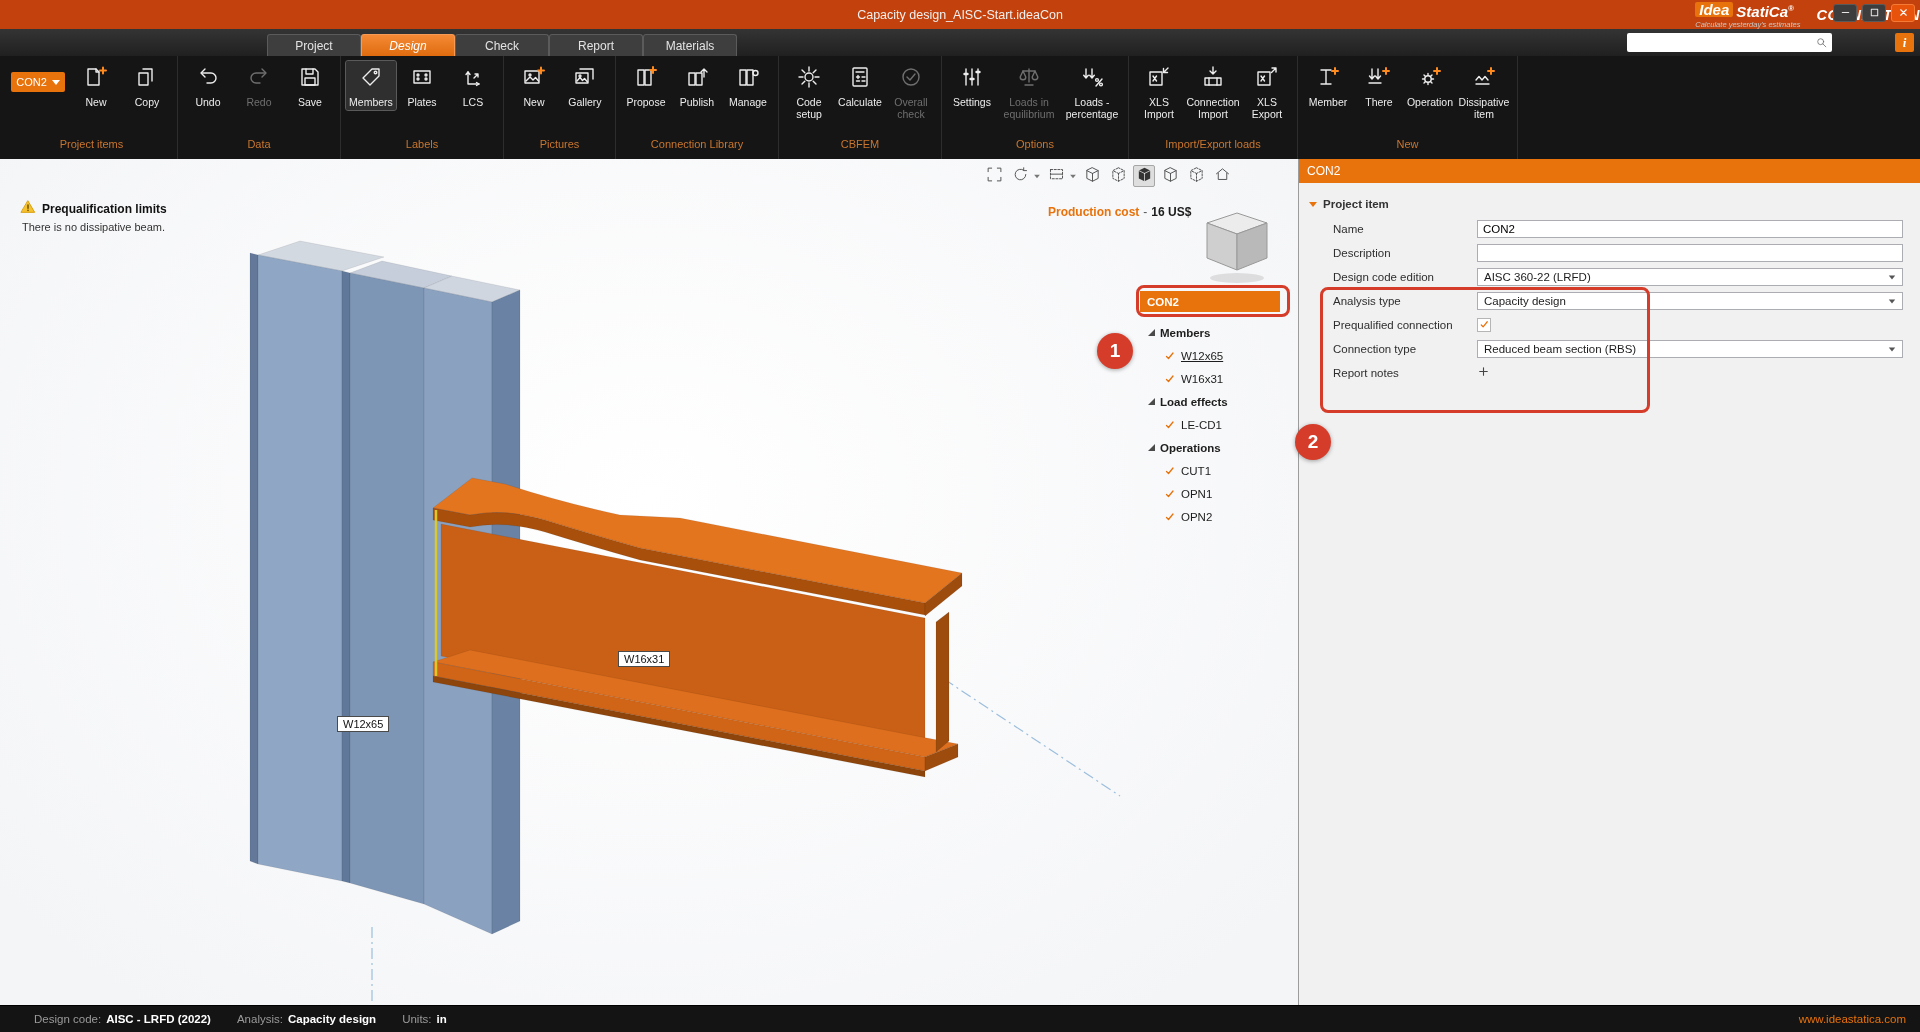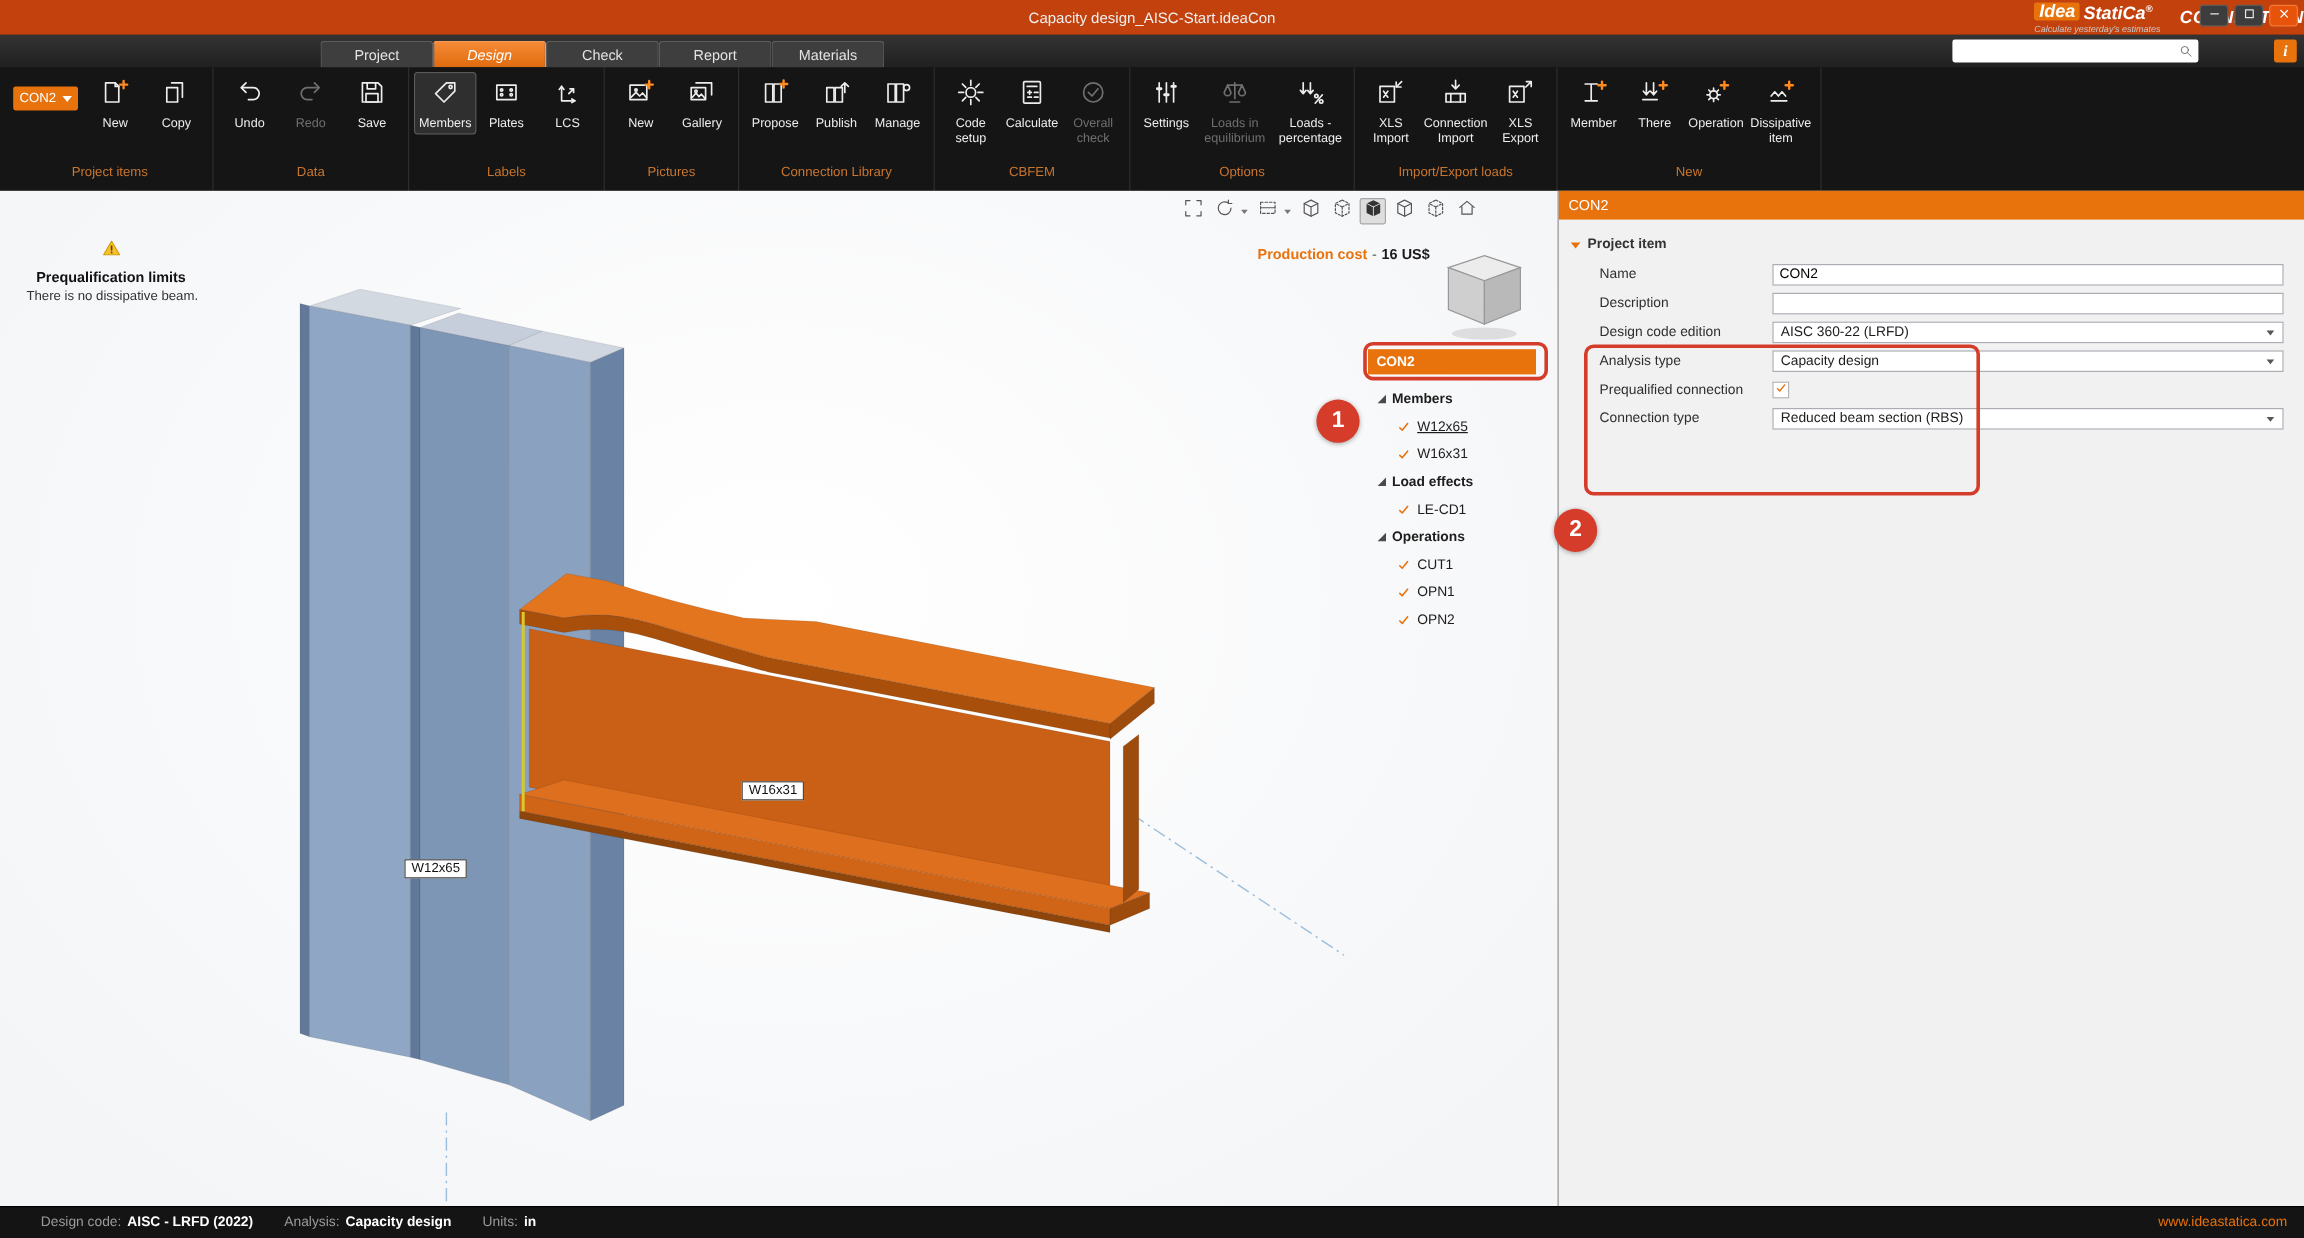--- a/index.html
+++ b/index.html
@@ -42,21 +42,21 @@
   .beta { position:absolute; top:1px; left:5px; font-size:7.5px; font-weight:bold; color:#e8720c; }
   .con-select { margin-top:11px; margin-right:5px; width:54px; height:20px; background:#e8720c; border-radius:2px; color:#fff; font-size:11px; display:flex; align-items:center; justify-content:center; gap:5px; }
   .caret { width:0; height:0; border-left:4px solid transparent; border-right:4px solid transparent; border-top:5px solid currentColor; display:inline-block; }
 
   
   .main { position:absolute; top:159px; left:0; right:0; bottom:27px; display:flex; }
   .viewport { position:relative; width:1298px; flex:none; background:radial-gradient(ellipse at 50% 40%, #ffffff 0%, #f4f5f7 90%); overflow:hidden; }
   .model { position:absolute; inset:0; }
   .vlabel { position:absolute; background:#fff; border:1px solid #4a4a4a; font-size:11px; color:#111; padding:1px 5px; }
   .warn { position:absolute; left:20px; top:40px; }
-  .warn-title { display:flex; align-items:center; gap:6px; font-size:12px; font-weight:bold; color:#111;flex-direction:column; }
+  .warn-title { display:flex; align-items:center; gap:6px; font-size:12px; font-weight:bold; color:#111; }
   .warn-text { font-size:11px; color:#333; margin-top:3px; margin-left:2px; }
   .cost { position:absolute; left:1048px; top:46px; font-size:12px; white-space:nowrap; }
   .cost-label { color:#e8720c; font-weight:bold; }
   .cost-sep { color:#555; margin:0 4px; }
   .cost-value { color:#1a1a1a; font-weight:bold; }
   .vtb { position:absolute; left:983px; top:6px; display:flex; align-items:center; gap:4px; color:#555; }
   .vtb-btn { width:22px; height:22px; display:flex; align-items:center; justify-content:center; border-radius:2px; }
   .vtb-btn.pressed { background:#dedede; border:1px solid #a6a6a6; color:#333; }
   .vtb-caret { color:#777; transform:scale(.7); margin-left:-2px; }
   .navcube { position:absolute; left:1195px; top:48px; }
@@ -652,20 +652,30 @@
         </div>
         <div class="p-row">
           <div class="p-label">Connection type</div>
           <div class="p-ctl">
               <div class="p-select">
                 <span>Reduced beam section (RBS)</span>
                 <span class="caret"></span>
               </div>
             </div>
         </div>
+        <div class="p-row">
+          <div class="p-label">Report notes</div>
+          <div class="p-ctl">
+              <span class="p-add">
+                <span><svg width="13" height="13" viewBox="0 0 24 24" fill="none" stroke="currentColor" stroke-width="1.4" stroke-linecap="round" stroke-linejoin="round">
+                    <path d="M12 5v14M5 12h14" stroke-width="2"></path>
+                  </svg></span>
+              </span>
+            </div>
+        </div>
       </div>
     </aside>
   </div>
 
   <footer class="statusbar">
     <span class="sb-label">Design code:</span>
     <span class="sb-value">AISC - LRFD (2022)</span>
     <span class="sb-label">Analysis:</span>
     <span class="sb-value">Capacity design</span>
     <span class="sb-label">Units:</span>

